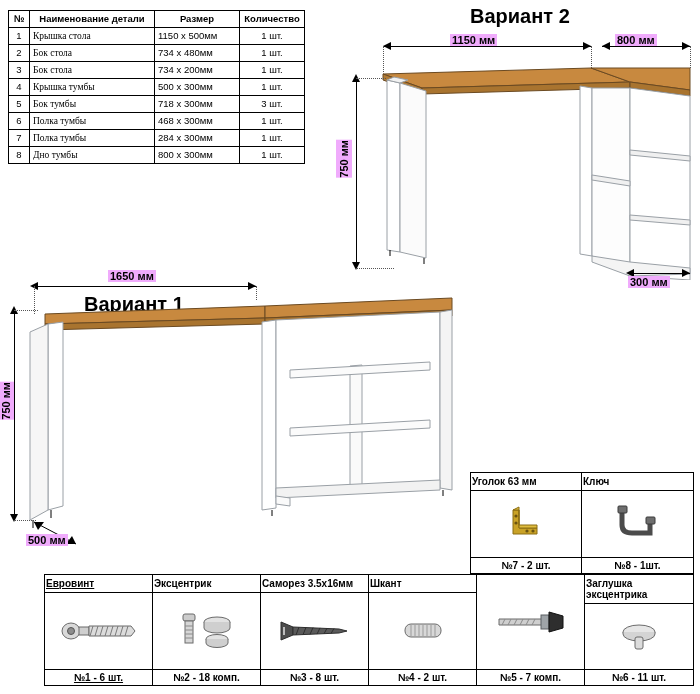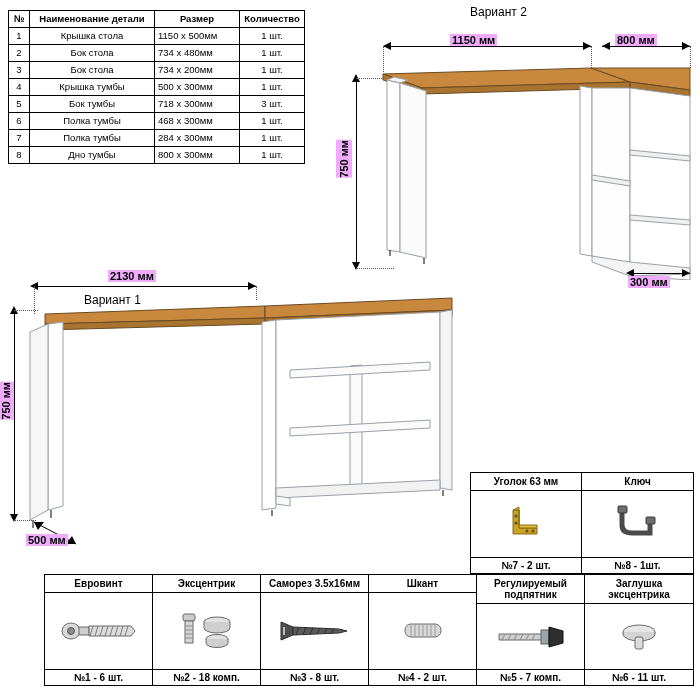--- a/index.html
+++ b/index.html
@@ -21,45 +21,45 @@
   }
   #parts-table th,#parts-table td{
     border:1px solid #000;
     padding:1px 3px;
     height:14px;
     line-height:12px;
     white-space:nowrap;
   }
   #parts-table th{font-weight:bold;text-align:center;}
   #parts-table td.num{text-align:center;width:14px;}
-  #parts-table td.name{width:118px;text-align:center;}
+  #parts-table td.name{width:118px;text-align:left;font-family:Liberation Serif, serif;}
   #parts-table td.size{width:78px;text-align:left;}
   #parts-table td.qty{width:58px;text-align:center;}
 
   
-  .title{font-weight:normal;font-size:12px;}
+  .title{font-weight:bold;font-size:20px;}
 
   
   .dim-h{position:absolute;height:0;border-top:1px solid #000;}
   .dim-v{position:absolute;width:0;border-left:1px solid #000;}
   .arrow{position:absolute;width:0;height:0;}
   .ar-l{border-top:4px solid transparent;border-bottom:4px solid transparent;border-right:8px solid #000;}
   .ar-r{border-top:4px solid transparent;border-bottom:4px solid transparent;border-left:8px solid #000;}
   .ar-u{border-left:4px solid transparent;border-right:4px solid transparent;border-bottom:8px solid #000;}
   .ar-d{border-left:4px solid transparent;border-right:4px solid transparent;border-top:8px solid #000;}
   .ext{position:absolute;border-left:1px dotted #555;width:0;}
   .exth{position:absolute;border-top:1px dotted #555;height:0;}
   .dim-label{position:absolute;font-size:11px;font-weight:bold;background:#f0abfc;padding:0 2px;}
   .dim-label.vert{writing-mode:vertical-rl;transform:rotate(180deg);}
 
   
   .hw-grid{position:absolute;border:1px solid #000;display:flex;}
   .hw-cell{border-right:1px solid #000;box-sizing:border-box;display:flex;flex-direction:column;align-items:center;}
   .hw-cell:last-child{border-right:none;}
-  .hw-title{font-size:10px;font-weight:bold;text-align:center;border-bottom:1px solid #000;width:100%;box-sizing:border-box;padding:3px 1px;line-height:11px;}
+  .hw-title{font-size:10px;font-weight:bold;text-align:left;border-bottom:1px solid #000;width:100%;box-sizing:border-box;padding:3px 1px;line-height:11px;}
   .hw-art{flex:1;display:flex;align-items:center;justify-content:center;width:100%;}
   .hw-qty{font-size:10px;font-weight:bold;text-align:center;border-top:1px solid #000;width:100%;box-sizing:border-box;padding:2px 1px;}
 </style>
 </head>
 <body>
 
 <table id="parts-table">
   <thead>
     <tr>
       <th>№</th>
@@ -180,21 +180,21 @@
   <div class="dim-label" style="left:298px;top:246px;">300 мм</div>
 </div>
 
 <div class="abs title" style="left:84px;top:245px;margin-top:48px;">Вариант 1</div>
 
 <div class="abs" style="left:0px;top:262px;width:470px;height:300px;">
 
   <div class="dim-h" style="left:34px;top:24px;width:222px;"></div>
   <div class="arrow ar-l" style="left:30px;top:20px;"></div>
   <div class="arrow ar-r" style="left:248px;top:20px;"></div>
-  <div class="dim-label" style="left:108px;top:8px;">2130 мм</div>
+  <div class="dim-label" style="left:108px;top:8px;">1650 мм</div>
   <div class="ext" style="left:34px;top:24px;height:28px;"></div>
   <div class="ext" style="left:256px;top:24px;height:14px;"></div>
 
   <svg width="470" height="300" style="position:absolute;left:0;top:0;">
 
     <polygon points="45,52 265,44 265,56 45,62" fill="#c8893f" stroke="#6b4a22" stroke-width="1"></polygon>
     <polygon points="45,62 265,56 265,62 45,68" fill="#a9742f" stroke="#6b4a22" stroke-width="1"></polygon>
 
     <polygon points="265,44 452,36 452,48 265,56" fill="#c8893f" stroke="#6b4a22" stroke-width="1"></polygon>
     <polygon points="265,56 452,48 452,54 265,62" fill="#a9742f" stroke="#6b4a22" stroke-width="1"></polygon>
@@ -262,21 +262,21 @@
         <path d="M12 6 L12 22 Q12 30 22 30 L40 30 L40 20" stroke="#4b4b4b" stroke-width="5" fill="none" stroke-linecap="round"></path>
         <rect x="8" y="3" width="9" height="7" rx="1" fill="#6e6e6e" stroke="#3a3a3a"></rect>
         <rect x="36" y="14" width="9" height="7" rx="1" fill="#6e6e6e" stroke="#3a3a3a"></rect>
       </svg>
     </div>
     <div class="hw-qty">№8 - 1шт.</div>
   </div>
 </div>
 
 <div class="hw-grid" style="left:44px;top:574px;width:648px;height:110px;">
-  <div class="hw-cell" style="width:16.6667%;">
+  <div class="hw-cell" style="width:16.6667%;text-decoration:underline;">
     <div class="hw-title">Евровинт</div>
     <div class="hw-art">
       <svg width="84" height="30" viewBox="0 0 84 30">
         <ellipse cx="14" cy="15" rx="9" ry="8" fill="#d9d9d9" stroke="#6b6b6b"></ellipse>
         <circle cx="14" cy="15" r="3.5" fill="#8d8d8d" stroke="#555"></circle>
         <rect x="22" y="11" width="10" height="8" fill="#cfcfcf" stroke="#6b6b6b"></rect>
         <path d="M32 10 L74 10 L78 15 L74 20 L32 20 Z" fill="#dcdcdc" stroke="#6b6b6b"></path>
         <g stroke="#7a7a7a" stroke-width="1">
           <line x1="36" y1="10" x2="33" y2="20"></line>
             <line x1="41" y1="10" x2="38" y2="20"></line>
@@ -347,22 +347,20 @@
           <line x1="34" y1="9" x2="34" y2="20"></line>
             <line x1="38" y1="9" x2="38" y2="20"></line>
           <line x1="42" y1="9" x2="42" y2="20"></line>
         </g>
       </svg>
     </div>
     <div class="hw-qty">№4 - 2 шт.</div>
   </div>
 
   <div class="hw-cell" style="width:16.6667%;">
-    <div class="hw-title">Регулируемый
-подпятник</div>
     <div class="hw-art">
       <svg width="84" height="30" viewBox="0 0 84 30">
         <path d="M10 12 L56 12 L56 18 L10 18 Z" fill="#cfcfcf" stroke="#6b6b6b"></path>
         <g stroke="#8a8a8a" stroke-width="1">
           <line x1="16" y1="12" x2="13" y2="18"></line>
             <line x1="22" y1="12" x2="19" y2="18"></line>
           <line x1="28" y1="12" x2="25" y2="18"></line>
             <line x1="34" y1="12" x2="31" y2="18"></line>
           <line x1="40" y1="12" x2="37" y2="18"></line>
             <line x1="46" y1="12" x2="43" y2="18"></line>

